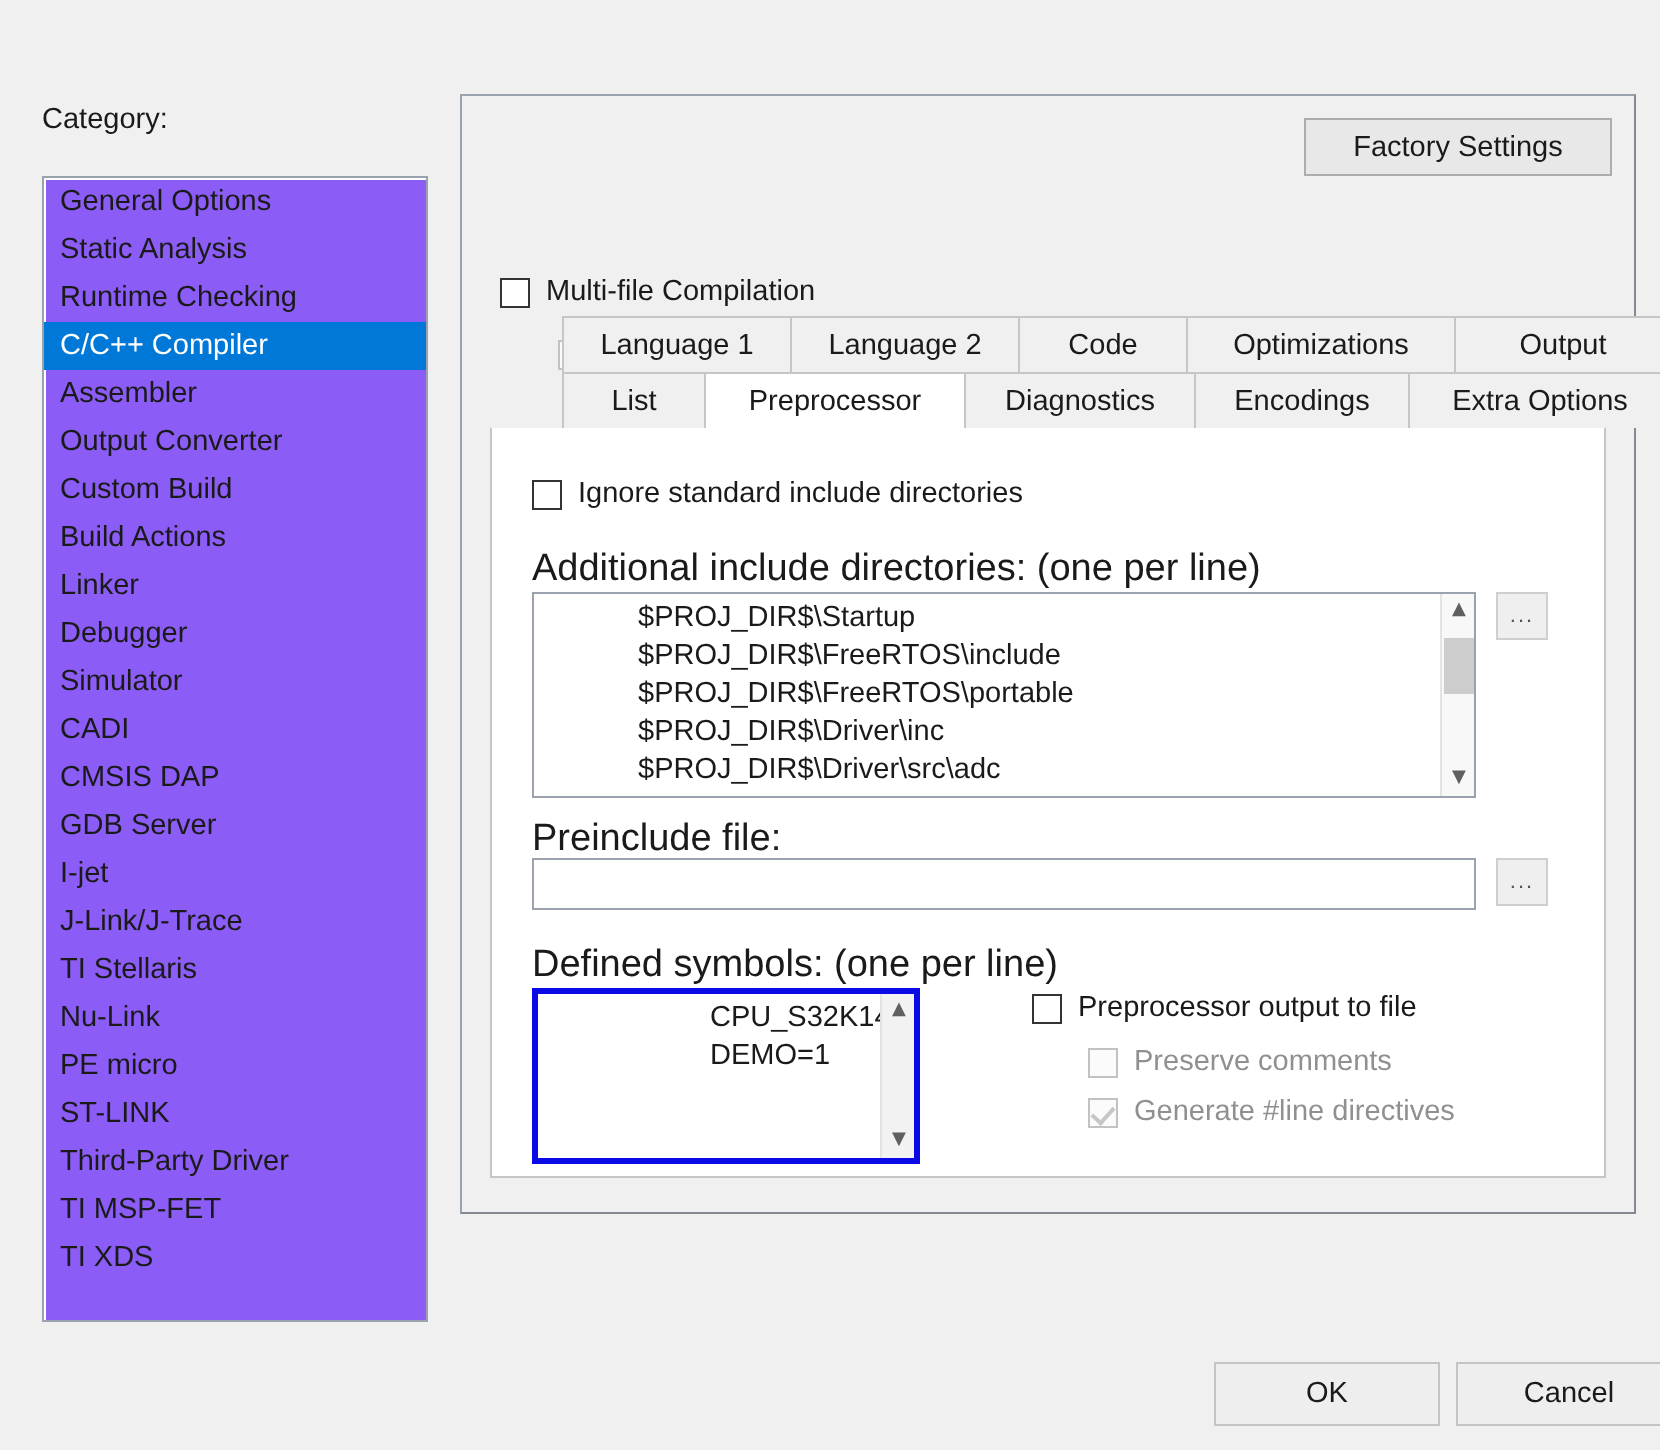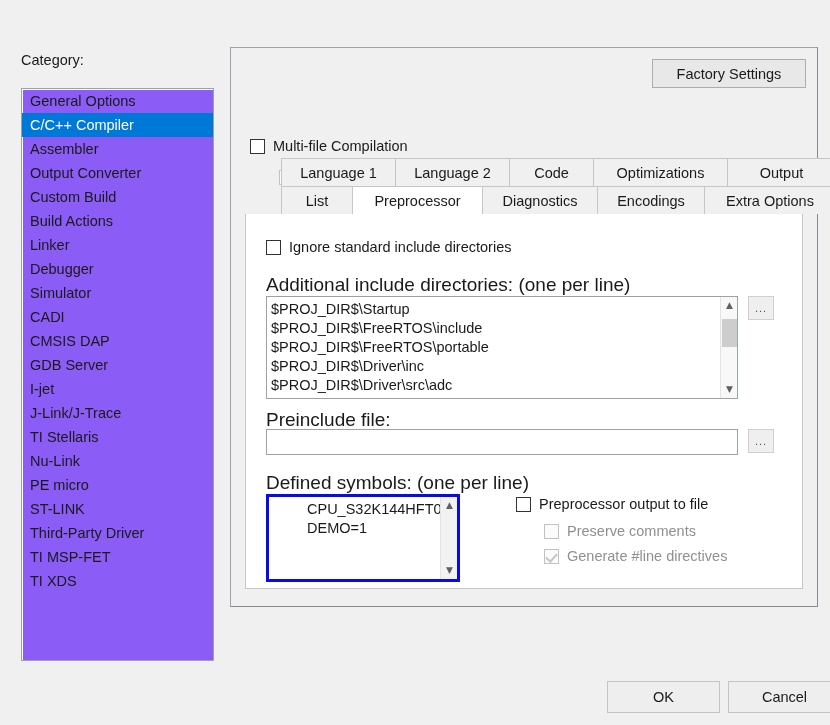--- a/index.html
+++ b/index.html
@@ -172,20 +172,21 @@
     display: flex;
   }
   #inc-listbox {
     left: 20px; top: 82px;
     width: 472px; height: 103px;
   }
   .lb-text {
     flex: 1 1 auto;
     padding: 3px 0 0 4px;
     overflow: hidden;
+    margin-left: 48px;
   }
   .lb-line {
     font-size: 14.5px;
     line-height: 19px;
     color: #1a1a1a;
     white-space: nowrap;
   }
 
   .vscroll {
     flex: 0 0 auto;
@@ -274,20 +275,22 @@
   #btn-cancel { left: 700px; top: 681px; }
 </style>
 </head>
 <body>
 
 <div id="root">
 
   <div class="category-label">Category:</div>
   <div class="category-listbox" id="category-listbox">
       <div class="cat-item">General Options</div>
+      <div class="cat-item">Static Analysis</div>
+      <div class="cat-item">Runtime Checking</div>
       <div class="cat-item selected">C/C++ Compiler</div>
       <div class="cat-item">Assembler</div>
       <div class="cat-item">Output Converter</div>
       <div class="cat-item">Custom Build</div>
       <div class="cat-item">Build Actions</div>
       <div class="cat-item">Linker</div>
       <div class="cat-item">Debugger</div>
       <div class="cat-item indent">Simulator</div>
       <div class="cat-item indent">CADI</div>
       <div class="cat-item indent">CMSIS DAP</div>

